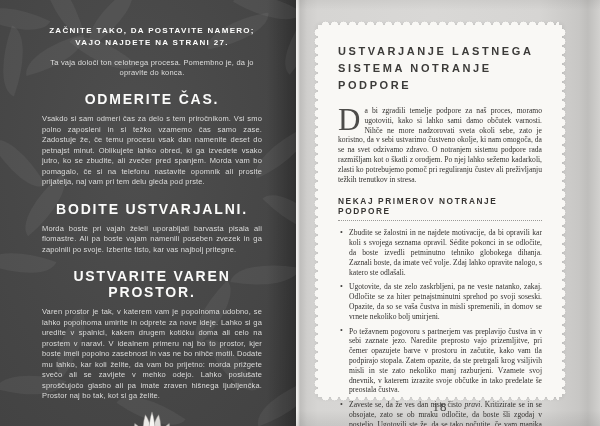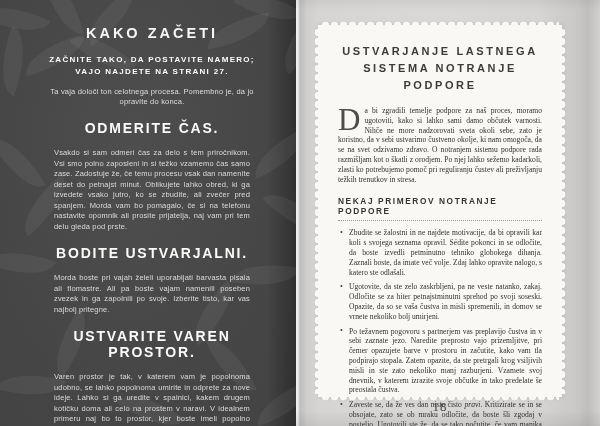--- a/index.html
+++ b/index.html
@@ -29,21 +29,21 @@
   .lp-subtitle{
     font-size:8px;font-weight:700;letter-spacing:1.3px;line-height:12px;color:#fdfdfc;margin:0 0 9px 0;
   }
   .lp-intro{
     font-size:7.5px;letter-spacing:0.2px;color:#dededd;margin:0 0 10px 0;line-height:10px;
   }
   .lp-heading{
     font-size:14px;font-weight:700;letter-spacing:1.8px;color:#fbfbfa;margin:13px 0 7px 0;
   }
   .lp-body{
-    font-size:7.5px;line-height:10.5px;color:#dcdcdb;text-align:justify;margin:12px;
+    font-size:7.5px;line-height:10.5px;color:#dcdcdb;text-align:justify;margin:0;
     letter-spacing:0.15px;
   }
   .flower-wrap{position:relative;margin-top:7px;display:flex;justify-content:center;}
 
   
   .right-page{
     position:relative;width:304px;height:426px;flex:0 0 304px;
     background:
       linear-gradient(180deg, rgba(0,0,0,0.05) 0, rgba(0,0,0,0) 10px, rgba(0,0,0,0) 410px, rgba(0,0,0,0.07) 426px),
       linear-gradient(90deg,#f3f2f0 0px,#e9e8e6 2px,#bfbebc 4px,#cfcecc 11px,#d6d5d3 22px,#d9d8d6 45%,#d6d5d3 80%,#c8c7c5 93%,#bfbebc 96%,#d2d1cf 100%);
@@ -66,21 +66,21 @@
     background:radial-gradient(circle at 0% 50%,#f9f8f5 55%,rgba(249,248,245,0) 60%);
     background-size:4px 9px;background-repeat:repeat-y;}
 
   .card-content{
     position:relative;padding:18px 20px 0 20px;color:#2e2c2a;
     font-family:"Liberation Serif",serif;
   }
   .rp-title{
     font-family:"Liberation Sans",sans-serif;
     font-size:11px;font-weight:700;letter-spacing:2.6px;line-height:17px;
-    color:#3c3b39;text-align:center;margin:0 0 12px 0;
+    color:#3c3b39;margin:0 0 12px 0;
   }
   .rp-intro{
     font-size:7.6px;line-height:9.8px;text-align:justify;margin:0 0 12px 0;color:#33312f;
   }
   .drop-cap{
     float:left;font-size:31px;line-height:26px;padding:1px 4px 0 0;color:#4d4c4a;
     font-family:"Liberation Serif",serif;
   }
   .rp-examples-heading{
     font-family:"Liberation Sans",sans-serif;
@@ -125,21 +125,20 @@
         <div class="leaf" style="left: 232px; top: 262px; transform: rotate(10deg);"></div>
         <div class="leaf" style="left: 180px; top: 300px; transform: rotate(-45deg);"></div>
         <div class="leaf" style="left: 38px; top: 330px; transform: rotate(-55deg);"></div>
         <div class="leaf" style="left: -2px; top: 372px; transform: rotate(15deg);"></div>
         <div class="leaf" style="left: 198px; top: 352px; transform: rotate(65deg);"></div>
         <div class="leaf" style="left: 252px; top: 390px; transform: rotate(-20deg);"></div>
         <div class="leaf" style="left: 118px; top: 398px; transform: rotate(35deg);"></div>
       </div>
 
     <div class="left-content">
-      <h1 class="lp-title">KAKO ZAČETI</h1>
 
       <div class="lp-subtitle">
         <div>ZAČNITE TAKO, DA POSTAVITE NAMERO;</div>
         <div>VAJO NAJDETE NA STRANI 27.</div>
       </div>
 
       <p class="lp-intro">Ta vaja določi ton celotnega procesa. Pomembno je, da jo opravite do konca.</p>
 
       <h2 class="lp-heading">ODMERITE ČAS.</h2>
       <p class="lp-body">Vsakdo si sam odmeri čas za delo s tem priročnikom. Vsi smo polno zaposleni in si težko vzamemo čas samo zase. Zadostuje že, če temu procesu vsak dan namenite deset do petnajst minut. Oblikujete lahko obred, ki ga izvedete vsako jutro, ko se zbudite, ali zvečer pred spanjem. Morda vam bo pomagalo, če si na telefonu nastavite opomnik ali prosite prijatelja, naj vam pri tem delu gleda pod prste.</p>

